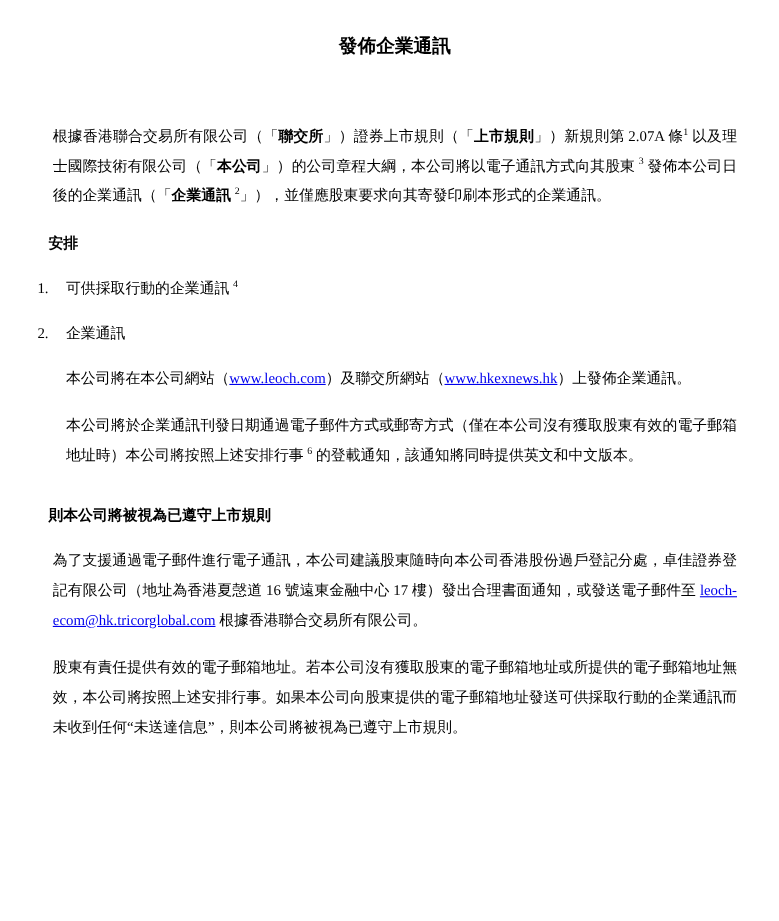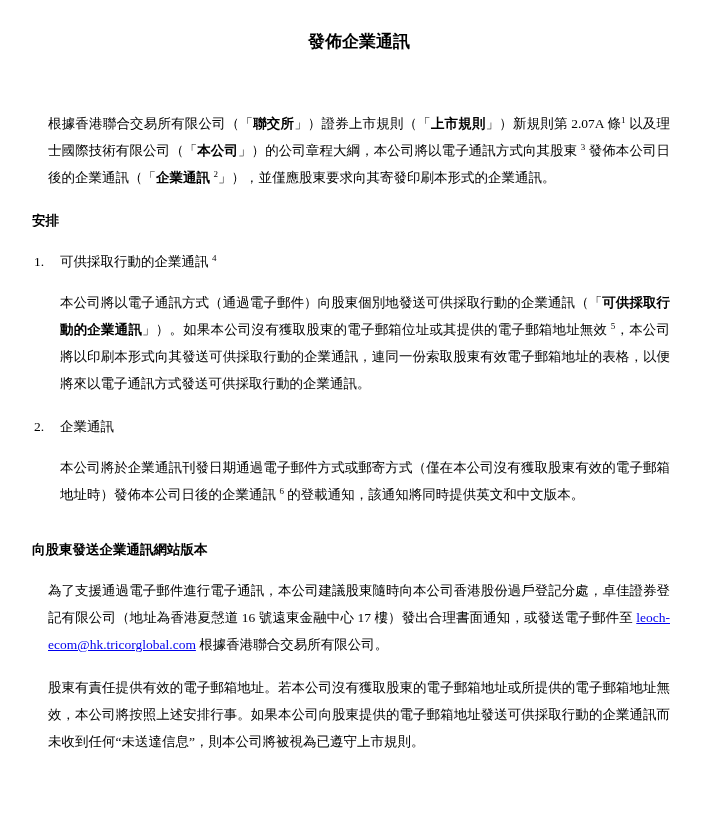--- a/index.html
+++ b/index.html
@@ -22,21 +22,21 @@
     font-size: 17px;
     font-weight: 700;
     text-align: center;
     line-height: 24px;
   }
   .para {
     margin: 16px;
     text-align: justify;
   }
   .subhead {
-    margin: 0;
+    margin: 12px;
     font-size: 13.5px;
     font-weight: 700;
     line-height: 27px;
   }
   .gap    { margin-top: 14px; }
   .gap-lg { margin-top: 28px; }
   .list-item { margin-top: 14px; }
   .item-head { display: flex; align-items: flex-start; margin: 0; }
   .item-num  { flex: 0 0 28px; width: 28px; padding-left: 2px; box-sizing: border-box; }
   .item-body { flex: 1 1 auto; }
@@ -64,30 +64,30 @@
   <p class="para"><span>根據香港聯合交易所有限公司（「</span><span class="b">聯交所</span><span>」）證券上市規則（「</span><span class="b">上市規則</span><span>」）新規則第 2.07A 條</span><sup class="fn">1</sup><span> 以及理士國際技術有限公司（「</span><span class="b">本公司</span><span>」）的公司章程大綱，本公司將以電子通訊方式向其股東 </span><sup class="fn">3</sup><span> 發佈本公司日後的企業通訊（「</span><span class="b">企業通訊</span><span> </span><sup class="fn">2</sup><span>」），並僅應股東要求向其寄發印刷本形式的企業通訊。</span></p>
 
 
   <h2 class="subhead gap">安排</h2>
 
   <div class="list-item">
     <div class="item-head">
       <span class="item-num">1.</span>
       <span class="item-body"><span>可供採取行動的企業通訊 </span><sup class="fn">4</sup></span>
     </div>
-    <p class="para indent gap"><span>本公司將以電子通訊方式（通過電子郵件）向股東個別地發送可供採取行動的企業通訊（「</span><span class="b">可供採取行動的企業通訊</span><span>」）。如果本公司沒有獲取股東的電子郵箱位址或其提供的電子郵箱地址無效 </span><sup class="fn">5</sup><span>，本公司將以印刷本形式向其發送可供採取行動的企業通訊，連同一份索取股東有效電子郵箱地址的表格，以便將來以電子通訊方式發送可供採取行動的企業通訊。</span></p>
   </div>
 
   <div class="list-item">
     <div class="item-head">
       <span class="item-num">2.</span>
       <span class="item-body"><span>企業通訊</span></span>
     </div>
-    <p class="para indent gap"><span>本公司將於企業通訊刊發日期通過電子郵件方式或郵寄方式（僅在本公司沒有獲取股東有效的電子郵箱地址時）發佈本公司日後的企業通訊 </span><sup class="fn">6</sup><span> 的登載通知，該通知將同時提供英文和中文版本。</span></p>
+    <p class="para indent gap"><span>本公司將在本公司網站（</span><a class="doc-link" href="#" style="color: rgb(0, 0, 238);">www.leoch.com</a><span>）及聯交所網站（</span><a class="doc-link" href="#" style="color: rgb(0, 0, 238);">www.hkexnews.hk</a><span>）上發佈企業通訊。</span></p>
+    <p class="para indent gap"><span>本公司將於企業通訊刊發日期通過電子郵件方式或郵寄方式（僅在本公司沒有獲取股東有效的電子郵箱地址時）本公司將按照上述安排行事 </span><sup class="fn">6</sup><span> 的登載通知，該通知將同時提供英文和中文版本。</span></p>
   </div>
 
-  <h2 class="subhead gap-lg">向股東發送企業通訊網站版本</h2>
+  <h2 class="subhead gap-lg">則本公司將被視為已遵守上市規則</h2>
 
   <p class="para gap"><span>為了支援通過電子郵件進行電子通訊，本公司建議股東隨時向本公司香港股份過戶登記分處，卓佳證券登記有限公司（地址為香港夏愨道 16 號遠東金融中心 17 樓）發出合理書面通知，或發送電子郵件至 </span><a class="doc-link" href="#" style="color: rgb(0, 0, 238);">leoch-ecom@hk.tricorglobal.com</a><span> 根據香港聯合交易所有限公司。</span></p>
 
   <p class="para gap"><span>股東有責任提供有效的電子郵箱地址。若本公司沒有獲取股東的電子郵箱地址或所提供的電子郵箱地址無效，本公司將按照上述安排行事。如果本公司向股東提供的電子郵箱地址發送可供採取行動的企業通訊而未收到任何“未送達信息”，則本公司將被視為已遵守上市規則。</span></p>
 
 </div>
 
 </body></html>

